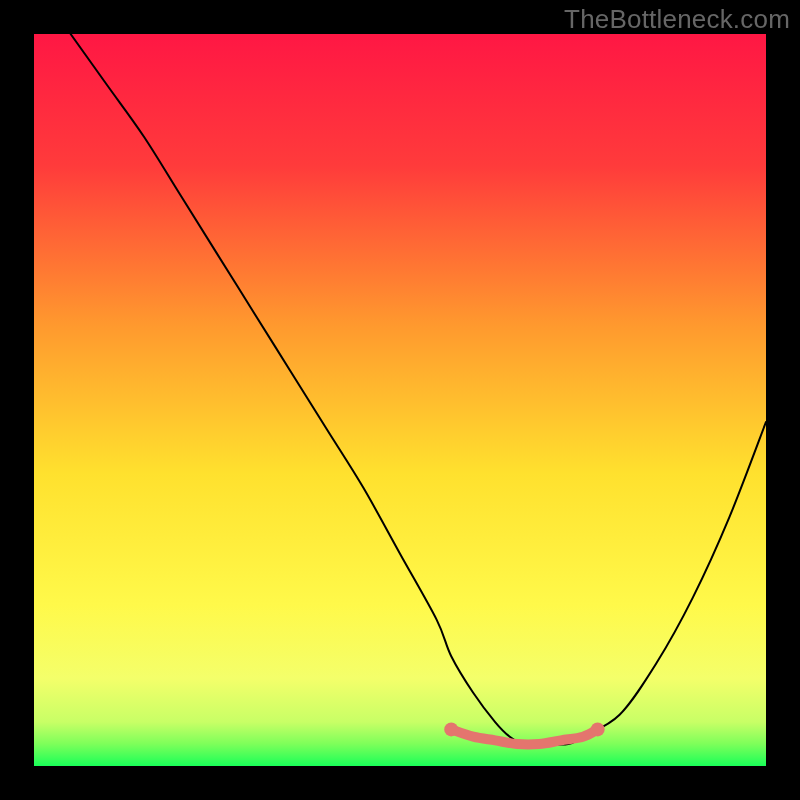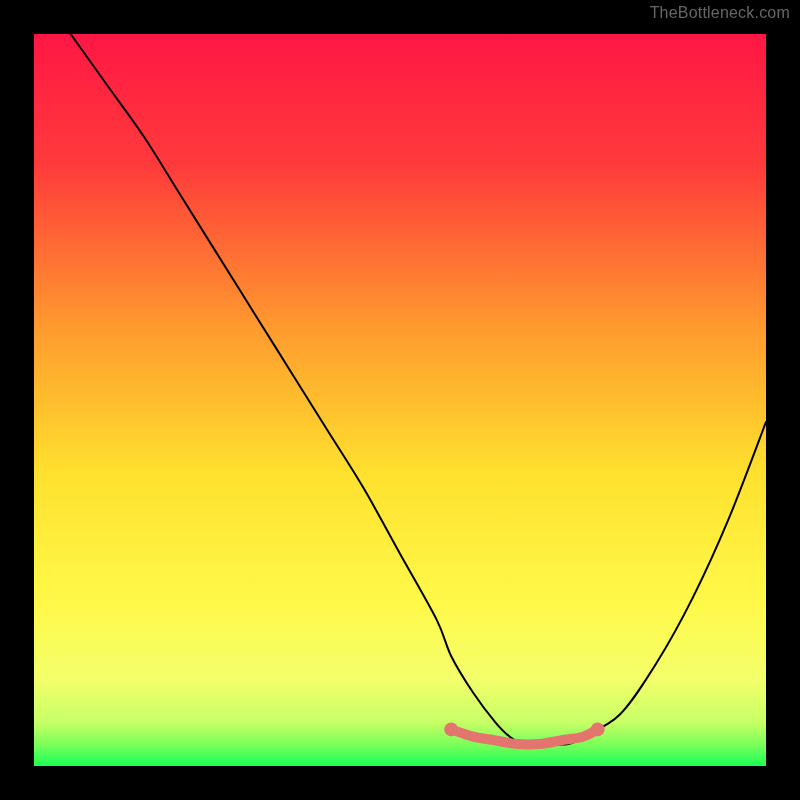--- a/index.html
+++ b/index.html
@@ -9,21 +9,21 @@
     background: #000;
     font-family: Arial, Helvetica, sans-serif;
     position: relative;
     overflow: hidden;
   }
   .watermark {
     position: absolute;
     top: 4px;
     right: 10px;
     color: #666;
-    font-size: 16px;
+    font-size: 26px;
     font-weight: 400;
     letter-spacing: 0.2px;
     z-index: 10;
     user-select: none;
   }
   .plot-area {
     position: absolute;
     left: 34px;
     top: 34px;
     width: 732px;

